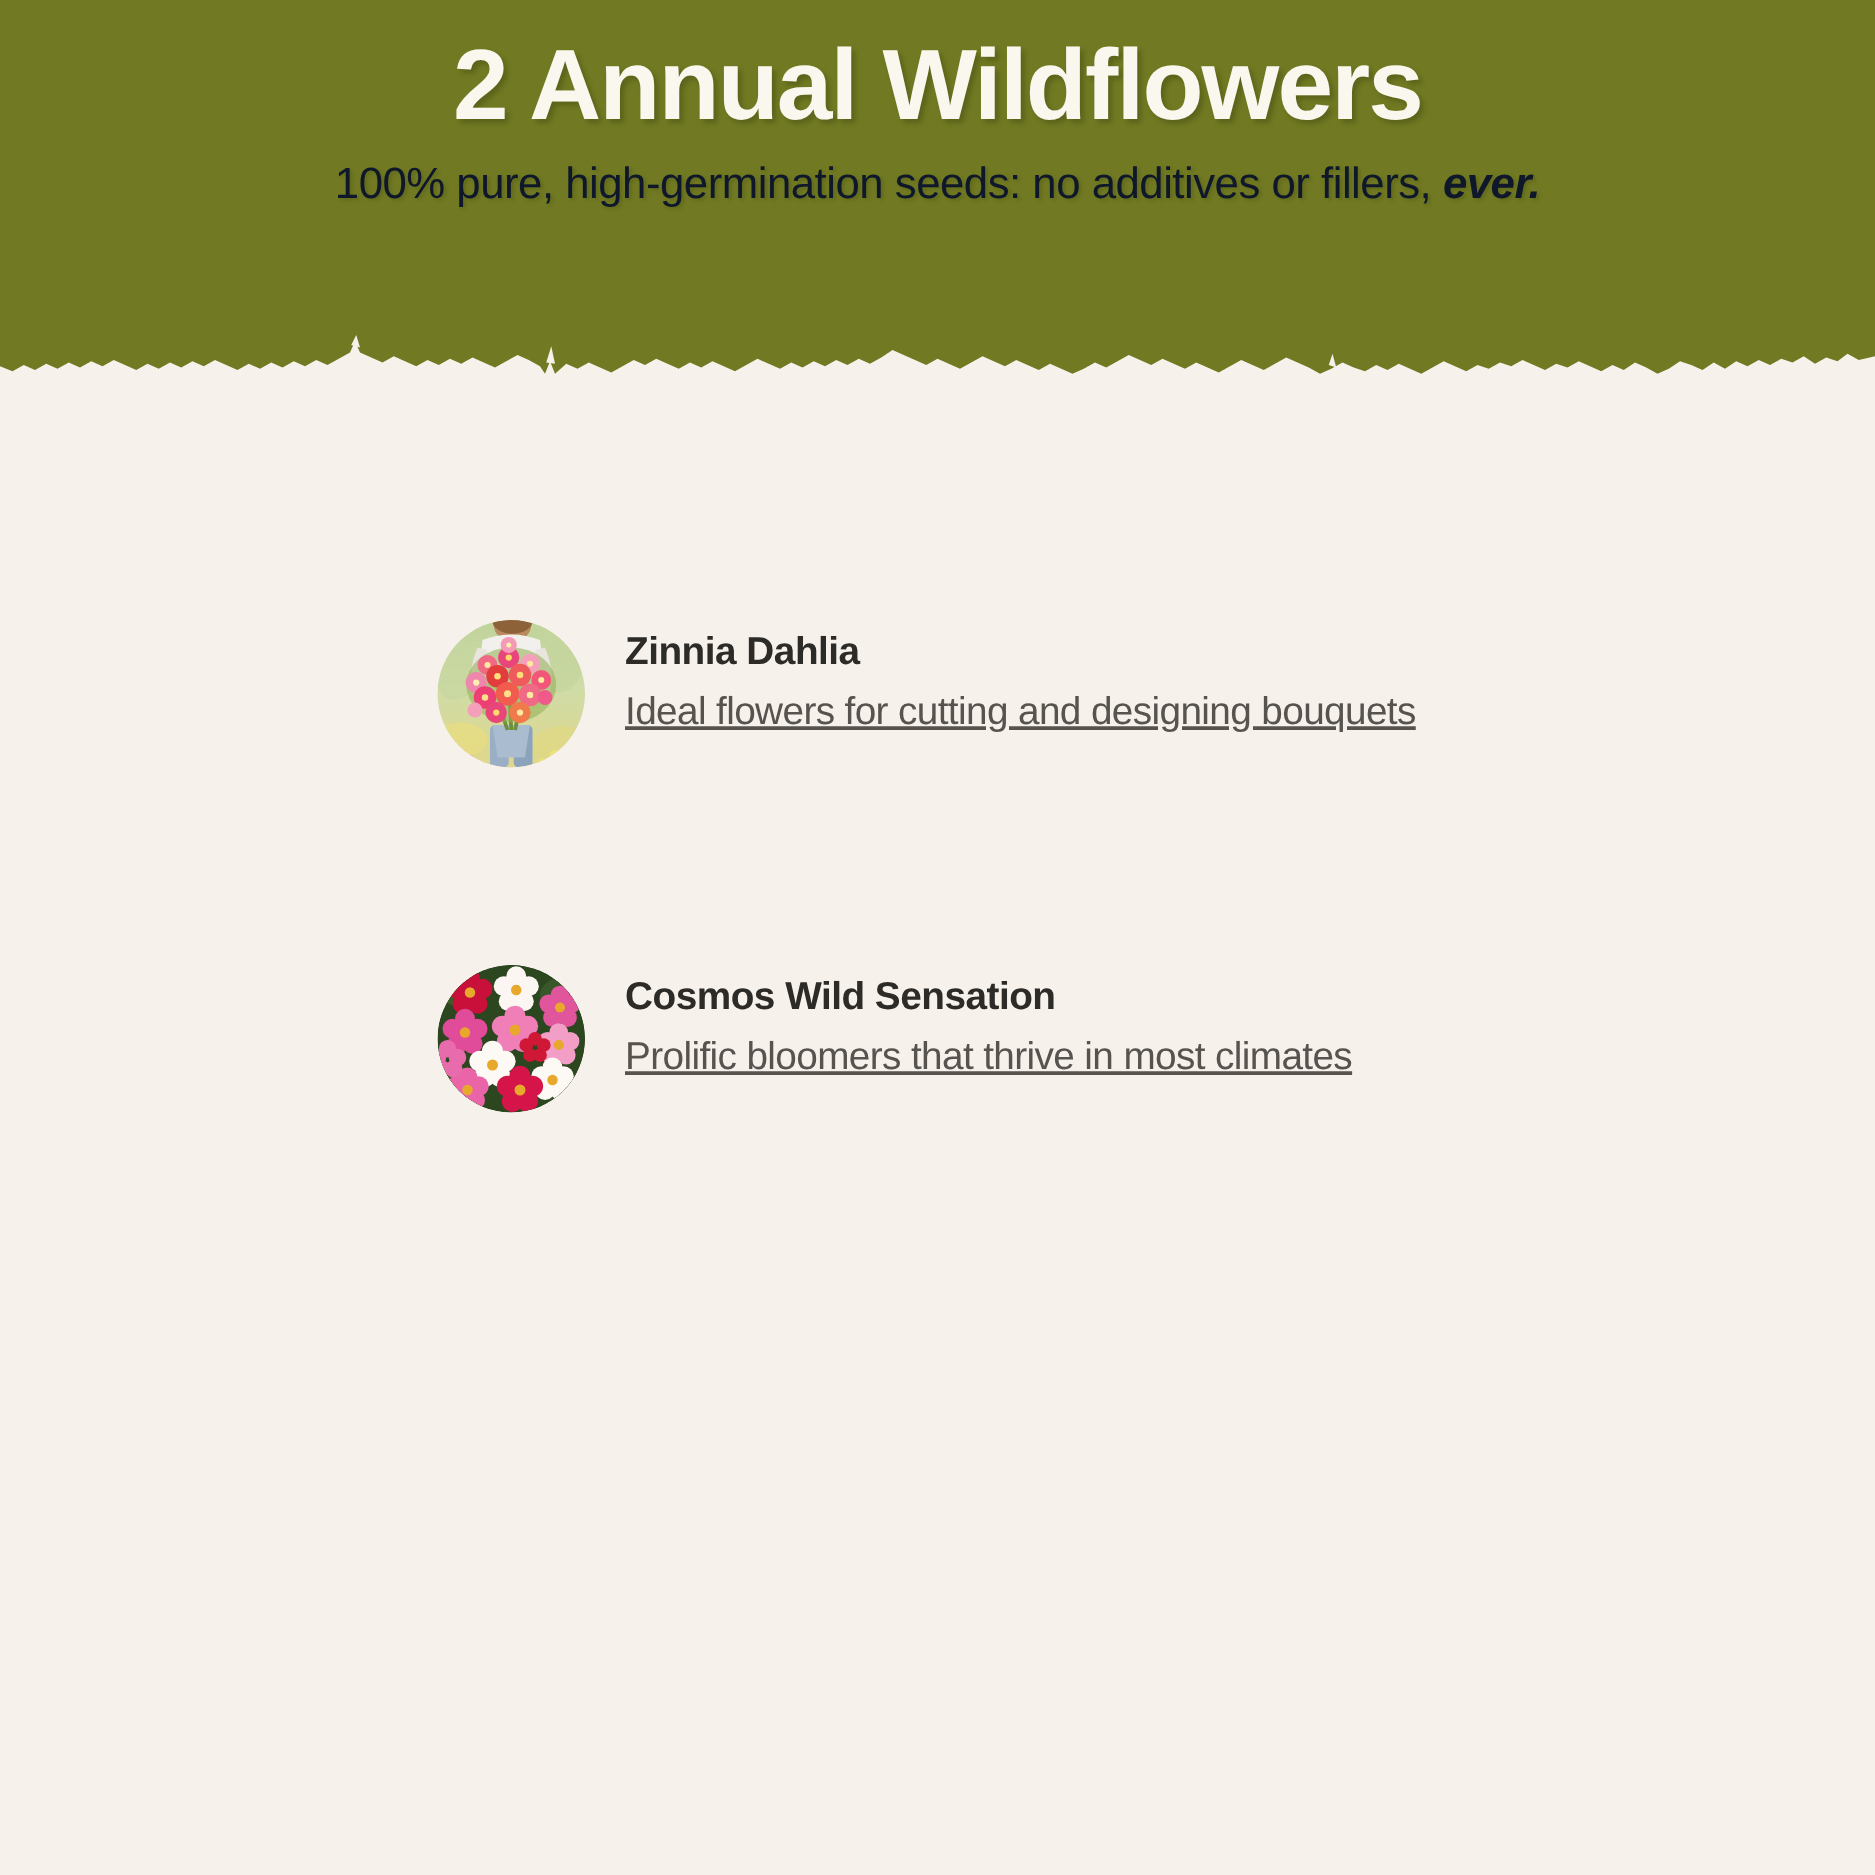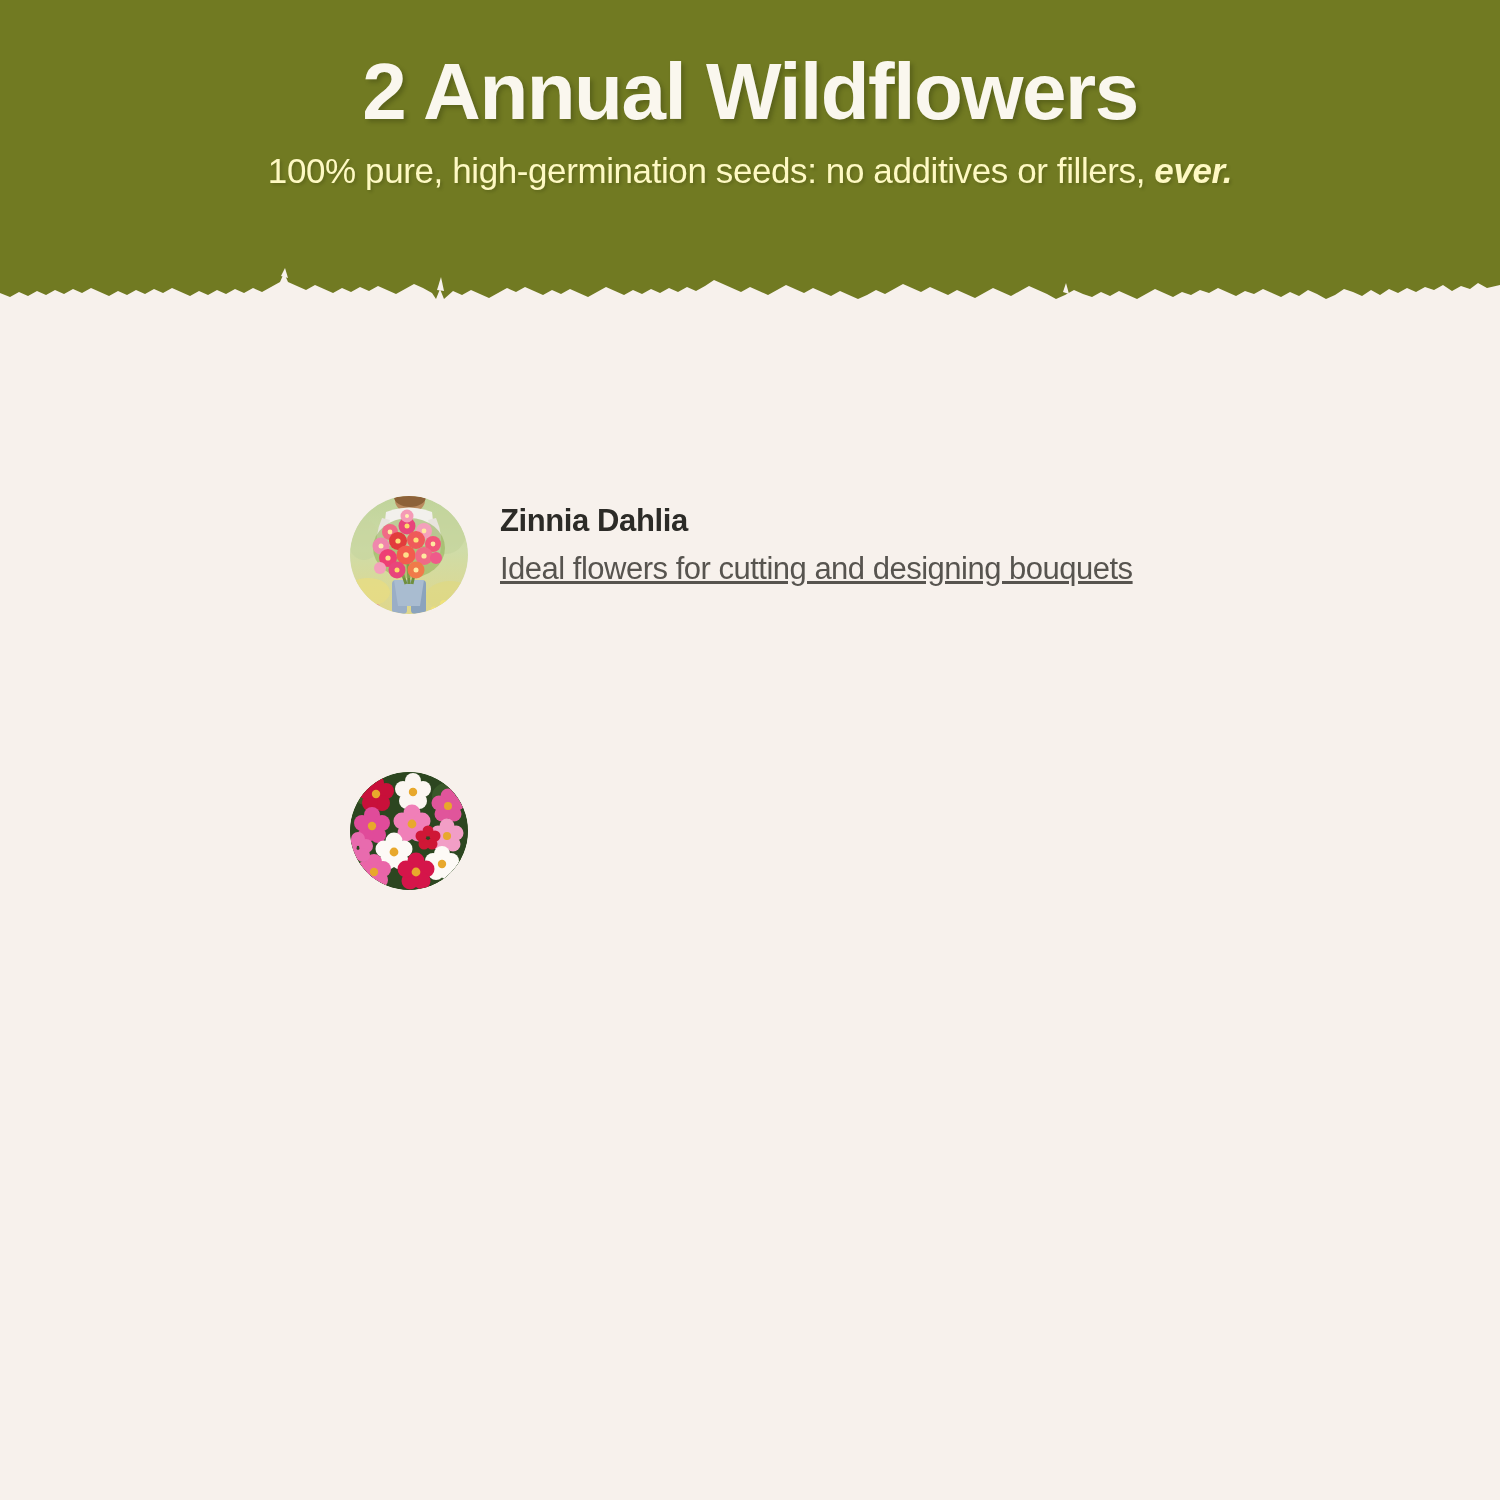--- a/index.html
+++ b/index.html
@@ -22,39 +22,39 @@
     position:absolute;
     top:0; left:0;
     width:1500px; height:312px;
     background:#717a22;
     overflow:hidden;
   }
 
   .banner-inner {
     position:absolute;
     top:0; left:0; right:0;
-    padding-top:52px;
+    padding-top:28px;
     text-align:center;
   }
 
   .banner-title {
     font-size:80px;
     font-weight:bold;
     color:#faf7ee;
     letter-spacing:-1.5px;
     line-height:1.0;
     text-shadow:3px 3px 4px rgba(40,45,10,0.30);
     white-space:nowrap;
   }
 
   .banner-subtitle {
     margin-top:20px;
     font-size:35px;
     font-weight:400;
-    color:#fef9c3;
+    color:#0f172a;
     letter-spacing:-0.4px;
     line-height:1.1;
     text-shadow:2px 2px 3px rgba(40,45,10,0.22);
     white-space:nowrap;
   }
   .banner-subtitle .em { font-style:italic; font-weight:600; }
 
   
   .torn-edge {
     position:absolute;
@@ -363,16 +363,20 @@
                 <circle cx="0" cy="-9" r="7" fill="#e86bae"></circle>
                   <circle cx="8" cy="-2" r="7" fill="#e86bae"></circle>
                 <circle cx="5" cy="7" r="7" fill="#e86bae"></circle>
                   <circle cx="-5" cy="7" r="7" fill="#e86bae"></circle>
                 <circle cx="-8" cy="-2" r="7" fill="#e86bae"></circle>
               </g>
             </g>
           </g>
         </svg>
       </div>
+      <div class="item-text">
+        <div class="item-title">Cosmos Wild Sensation</div>
+        <div class="item-desc">Prolific bloomers that thrive in most climates</div>
+      </div>
     </div>
 
   </div>
 </div>
 
 </body></html>

